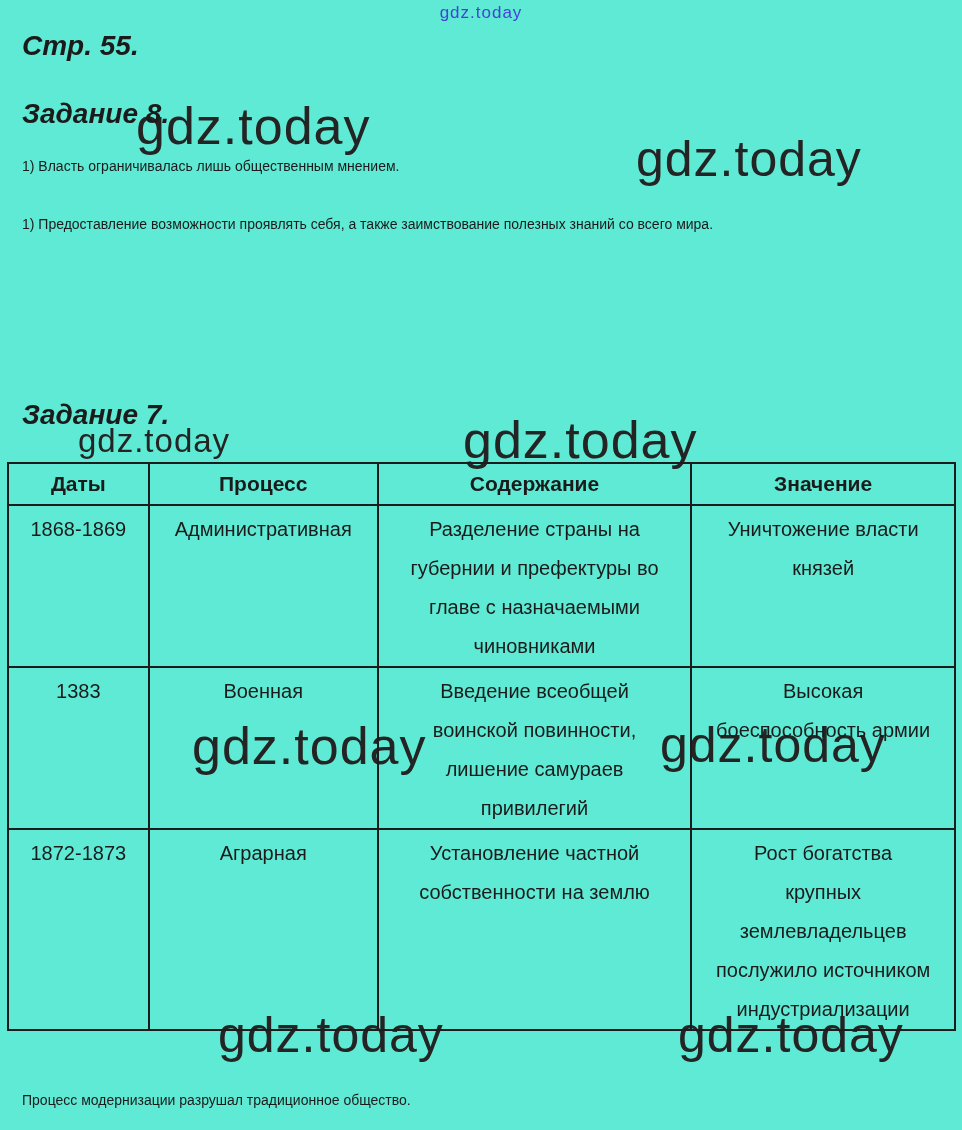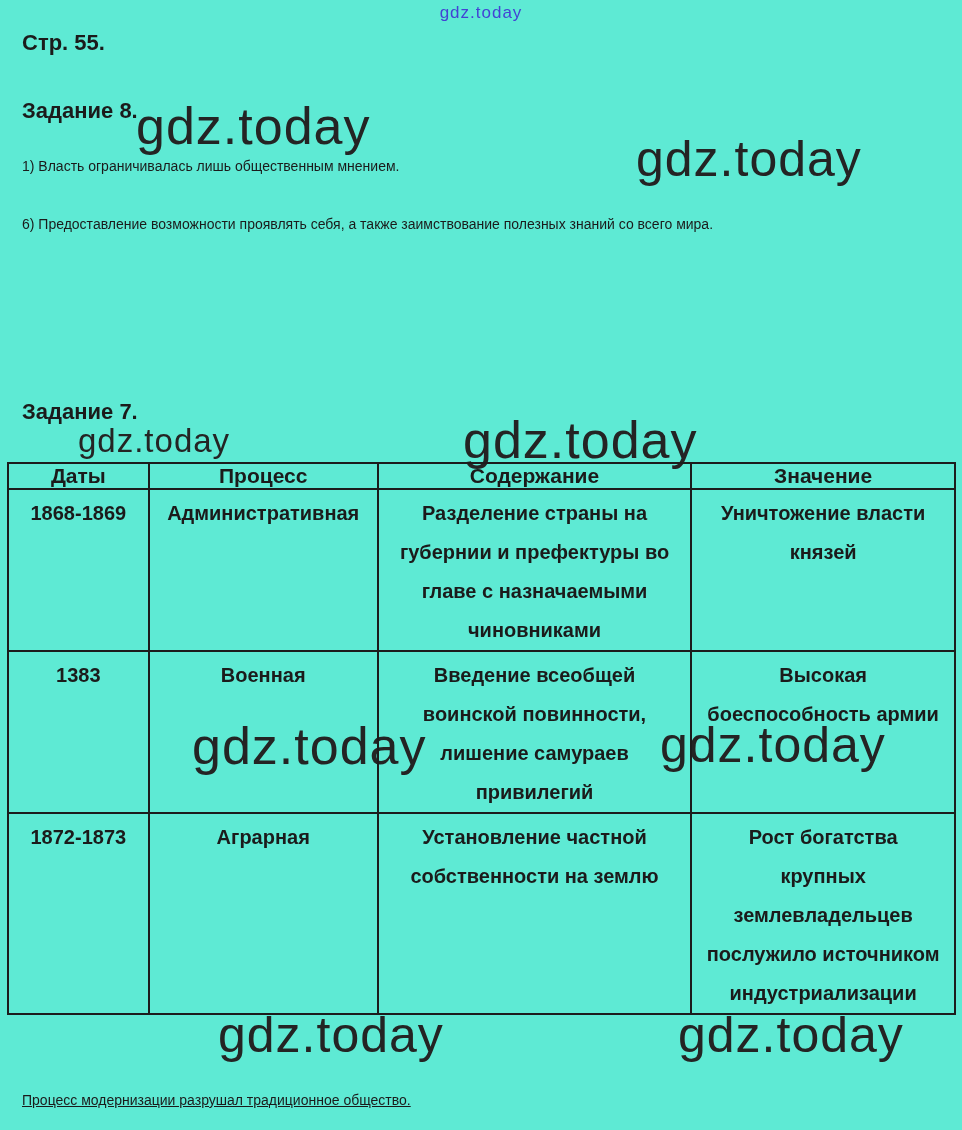--- a/index.html
+++ b/index.html
@@ -11,24 +11,25 @@
     background: #5eead4;
     font-family: "Liberation Sans", sans-serif;
     color: #1b1b1b;
     overflow: hidden;
   }
   .abs { position: absolute; }
 
   
   .heading {
     left: 22px;
-    font-size: 22px;
+    font-size: 28px;
     font-weight: bold;
     color: #1b1b1b;
     white-space: nowrap;
+    font-style: italic;
   }
 
   
   .para {
     left: 22px;
     width: 892px;
     font-size: 14px;
     line-height: 34px;
     color: #1b1b1b;
   }
@@ -69,26 +70,25 @@
     border-collapse: collapse;
     table-layout: fixed;
     font-size: 20px;
   }
   table.reforms th, table.reforms td {
     border: 2px solid #1c1c1c;
     text-align: center;
     vertical-align: top;
     padding: 4px 6px 0 6px;
     overflow: hidden;
-    font-weight: bold;
   }
   table.reforms th {
     font-size: 21px;
     font-weight: bold;
-    height: 26px;
+    height: 42px;
     vertical-align: middle;
     padding: 0 0;
   }
   table.reforms td {
     line-height: 39px;
     white-space: pre-line;
   }
   tr.row-1 td { height: 157px; }
   tr.row-2 td { height: 158px; }
   tr.row-3 td { height: 200px; }
@@ -105,21 +105,21 @@
   <div class="abs wm wm-d">gdz.today</div>
   <div class="abs wm wm-e">gdz.today</div>
   <div class="abs wm wm-f">gdz.today</div>
   <div class="abs wm wm-g">gdz.today</div>
   <div class="abs wm wm-h">gdz.today</div>
 
   <div class="abs heading" style="top:30px;">Стр. 55.</div>
 
   <div class="abs heading" style="top:98px;">Задание 8.</div>
   <div class="abs para" style="top:149px;">1) Власть ограничивалась лишь общественным мнением.</div>
-  <div class="abs para justify" style="top:207px;">6) Предоставление возможности проявлять себя, а также заимствование полезных знаний со всего мира.</div>
+  <div class="abs para justify" style="top:207px;">1) Предоставление возможности проявлять себя, а также заимствование полезных знаний со всего мира.</div>
 
   <div class="abs heading" style="top:399px;">Задание 7.</div>
 
   <table class="reforms">
     <colgroup>
       <col style="width:14.85%">
       <col style="width:24.2%">
       <col style="width:33.1%">
       <col style="width:27.85%">
     </colgroup>
@@ -159,15 +159,15 @@
 собственности на землю</td>
         <td>Рост богатства
 крупных
 землевладельцев
 послужило источником
 индустриализации</td>
       </tr>
     </tbody>
   </table>
 
-  <div class="abs para" style="top:1083px;text-decoration:underline;">Процесс модернизации разрушал традиционное общество.</div>
+  <div class="abs para" style="top:1083px;">Процесс модернизации разрушал традиционное общество.</div>
 
 </div>
 
 </body></html>

